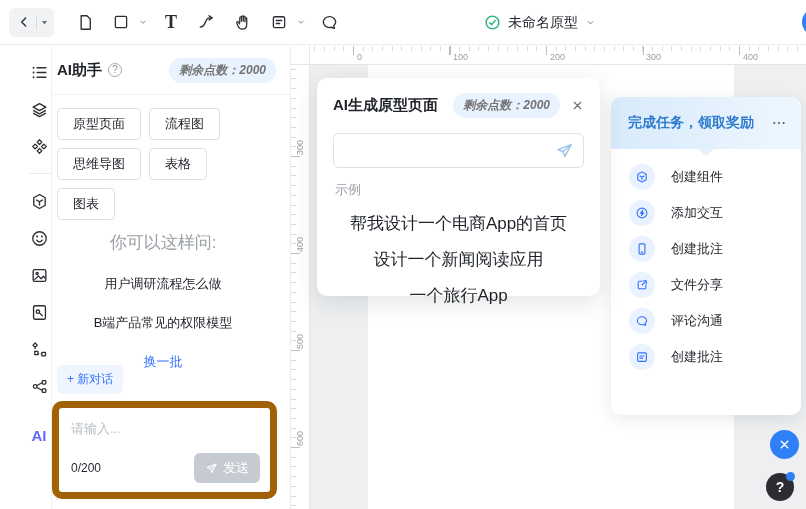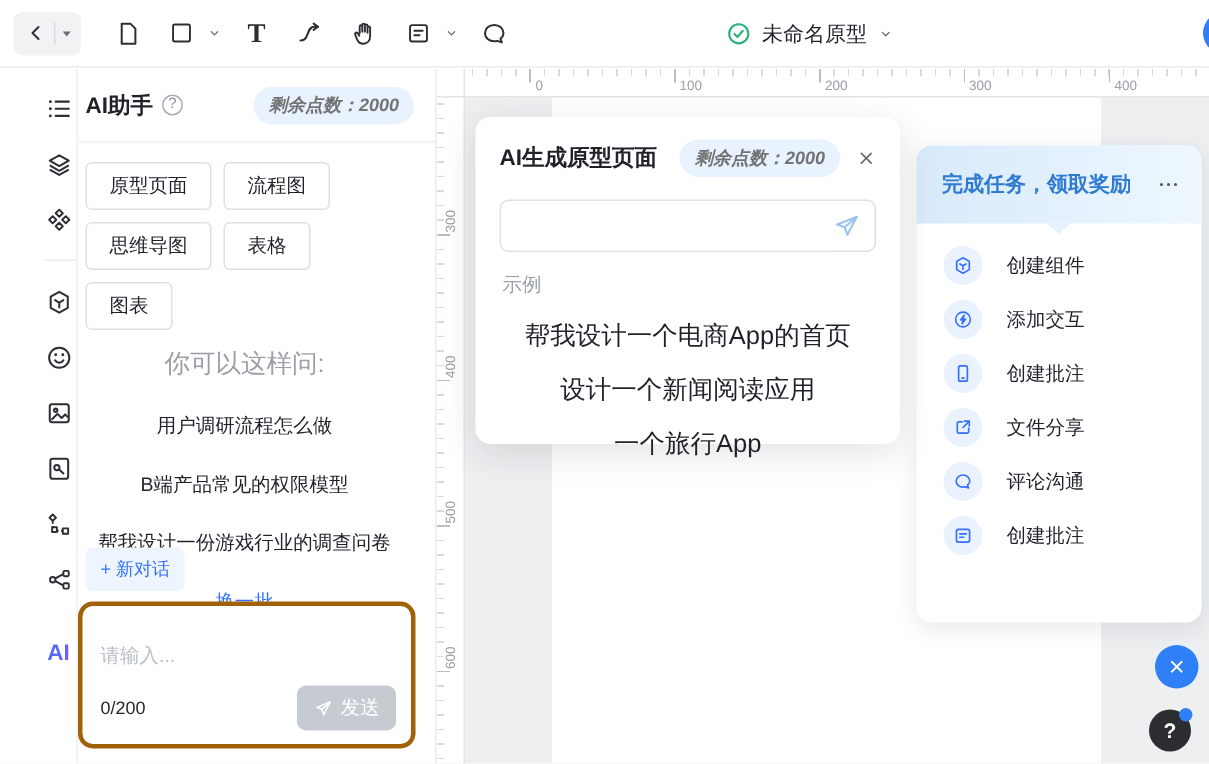--- a/index.html
+++ b/index.html
@@ -53,21 +53,21 @@
   .cat-btn { border:1px solid #dee0e3; border-radius:4px; background:#fff; font-size:13px;
     color:#1f2329; padding:6px 15px; cursor:pointer; }
   .hint { text-align:center; color:#9aa0a6; font-size:17px; margin-top:9px; }
   .sugg { display:block; width:100%; text-align:center; color:#1f2329; font-size:13px;
     margin-top:21px; background:none; border:none; cursor:pointer; }
   .refresh { display:block; margin:21px auto 0; text-align:center; color:#3370ff; font-size:13px;
     background:none; border:none; cursor:pointer; }
   .new-chat { position:absolute; left:21px; top:319px; background:#eef5fe; color:#3370ff;
     font-size:12px; border:none; border-radius:5px; padding:6px 10px; cursor:pointer; }
   .chat-card { position:absolute; left:16px; right:13px; top:355px; height:98px;
-    border:3px solid #a16207; border-radius:10px; background:#fff; padding:24px 12px 0; }
+    border:7px solid #a16207; border-radius:10px; background:#fff; padding:12px 12px 0; }
   .chat-input { width:100%; height:42px; border:none; outline:none; resize:none;
     font-family:"Liberation Sans",sans-serif; font-size:13px; color:#1f2329; }
   .chat-input::placeholder { color:#b9bec5; }
   .card-foot { position:absolute; left:12px; right:10px; bottom:9px; display:flex; align-items:center; }
   .count { font-size:12px; color:#1f2329; }
   .send-btn { margin-left:auto; background:#c6cbd2; color:#fff; font-size:13px; border:none;
     border-radius:6px; padding:6px 11px; display:flex; align-items:center; gap:5px; cursor:pointer; }
 
   
   .canvas { position:absolute; left:291px; top:46px; right:0; bottom:0; background:#edeff1; overflow:hidden; }
@@ -344,21 +344,20 @@
       <button class="cat-btn">原型页面</button>
       <button class="cat-btn">流程图</button>
       <button class="cat-btn">思维导图</button>
       <button class="cat-btn">表格</button>
       <button class="cat-btn">图表</button>
     </div>
 
     <div class="hint">你可以这样问:</div>
     <button class="sugg">用户调研流程怎么做</button>
     <button class="sugg">B端产品常见的权限模型</button>
-    <button class="sugg">帮我设计一份游戏行业的调查问卷</button>
     <button class="refresh">换一批</button>
 
     <button class="new-chat">+ 新对话</button>
 
     <div class="chat-card">
       <textarea class="chat-input" placeholder="请输入..." style=""></textarea>
       <div class="card-foot">
         <span class="count">0/200</span>
         <button class="send-btn">
           <span>

